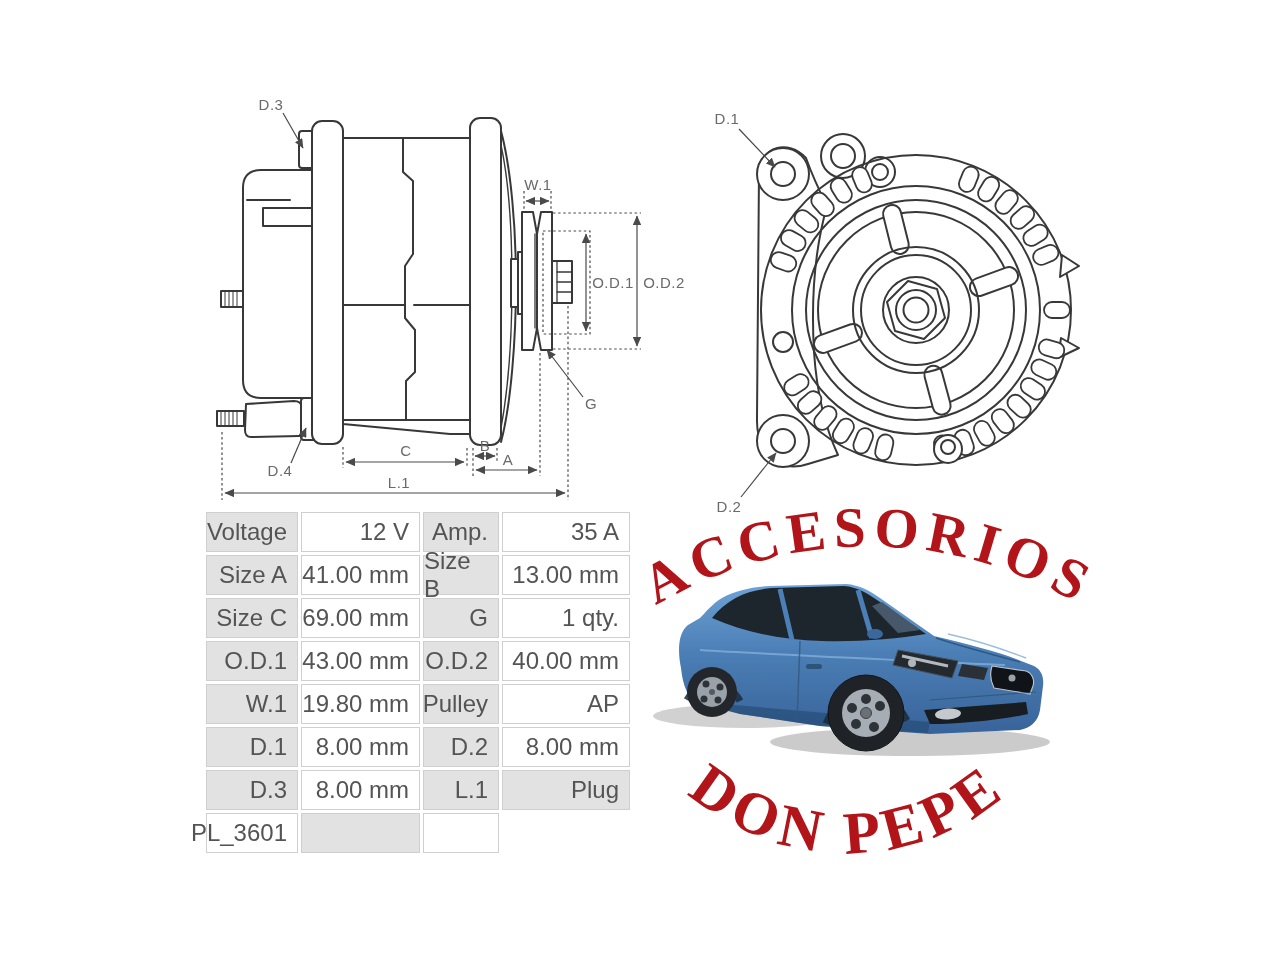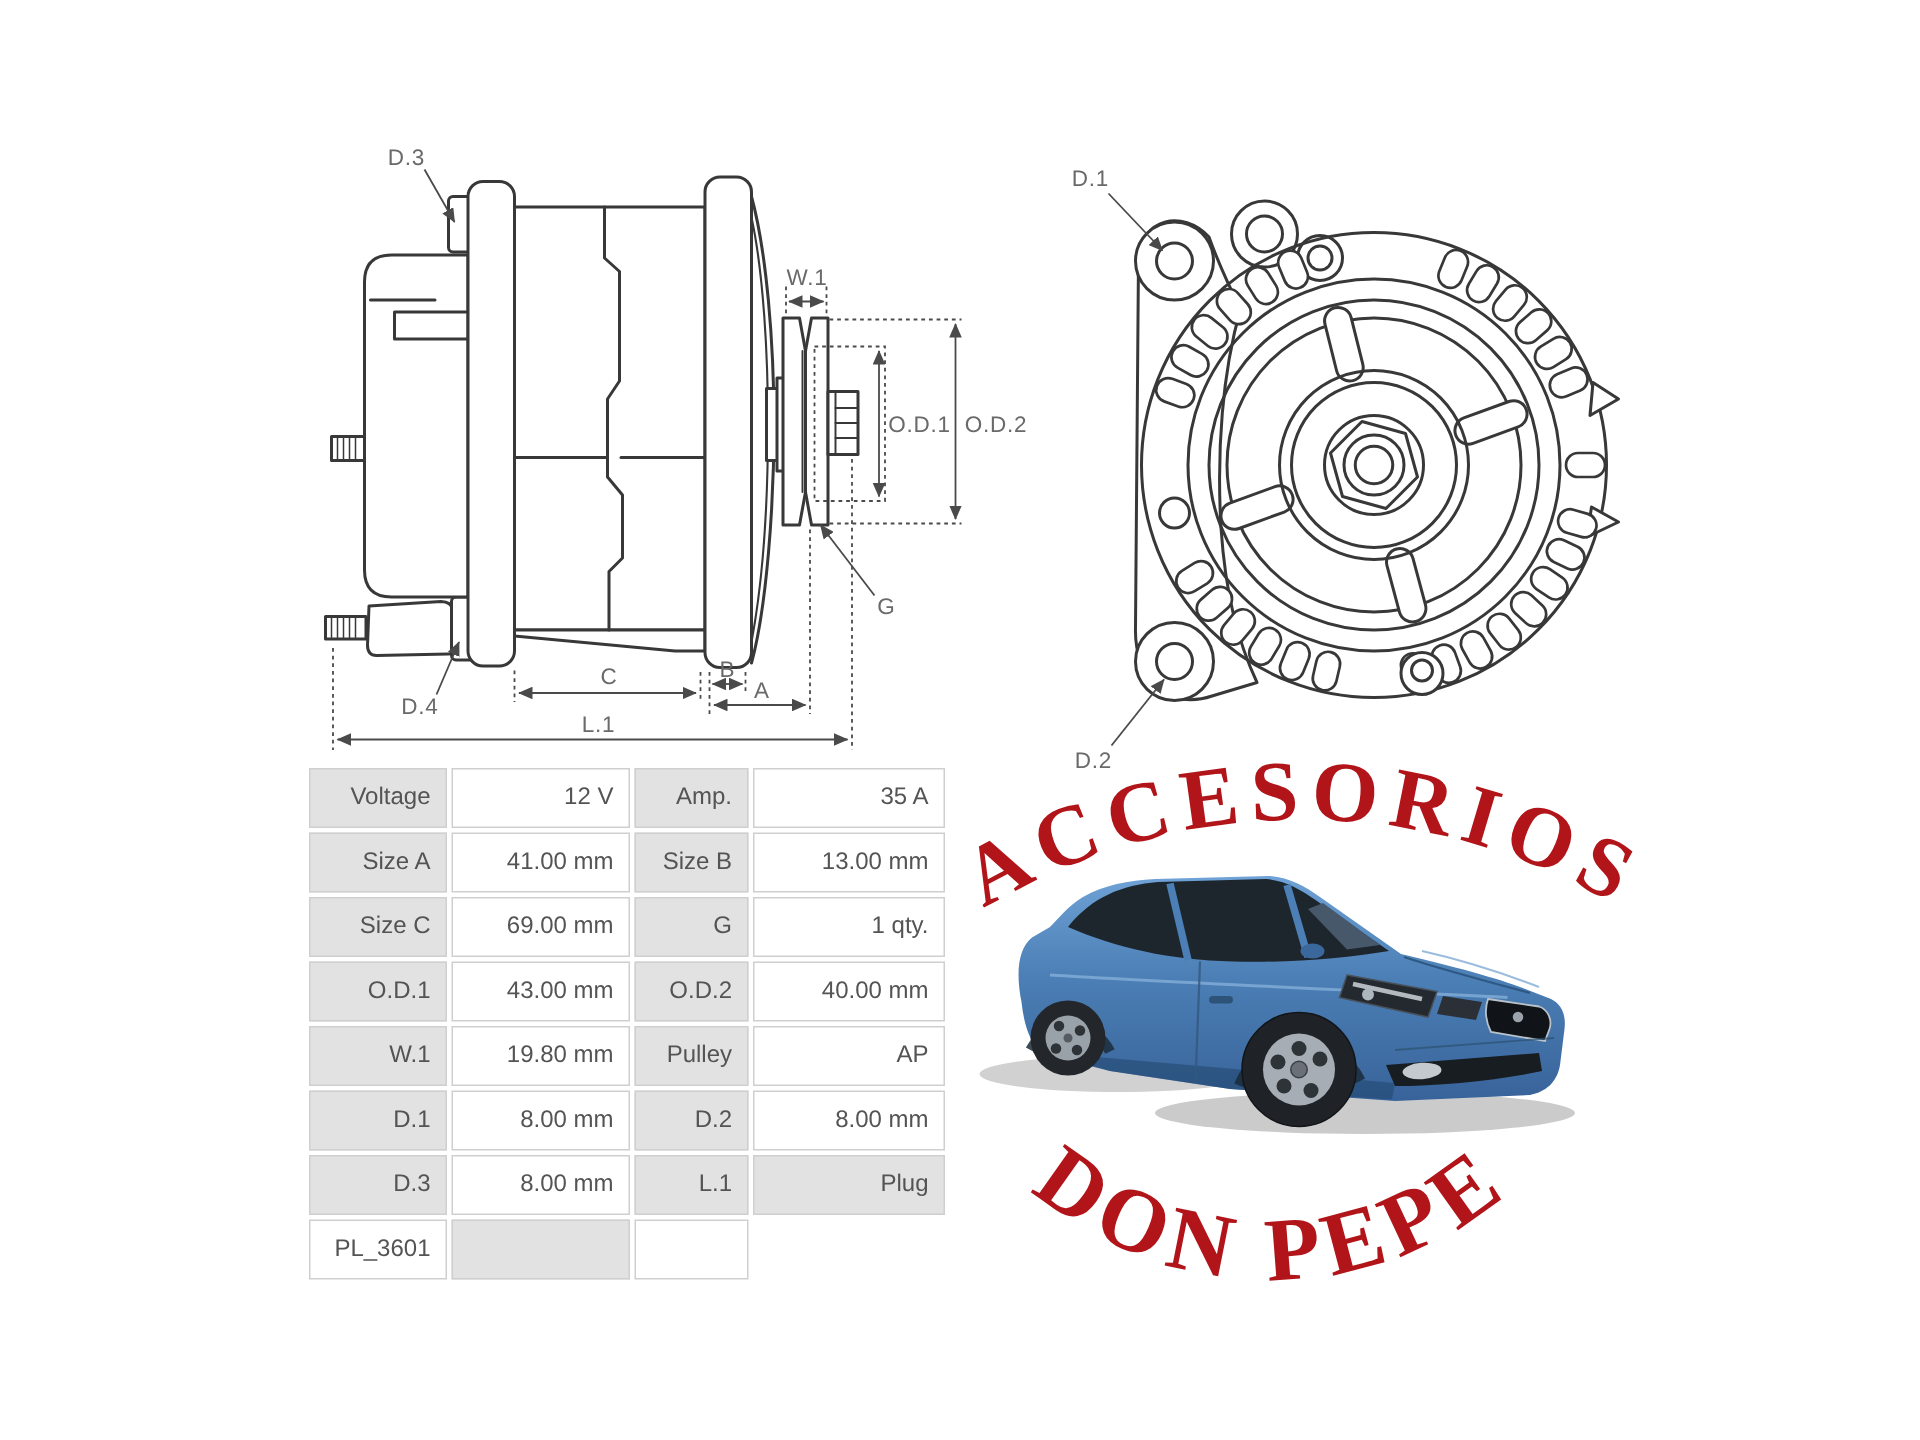--- a/index.html
+++ b/index.html
@@ -2,21 +2,21 @@
 <html><head>
 <meta charset="utf-8">
 <style>
   html,body{margin:0;padding:0;background:#fff;}
   #canvas{position:relative;width:1092px;height:960px;background:#fff;overflow:hidden;
           font-family:"Liberation Sans",sans-serif;}
   .abs{position:absolute;}
   
   .spec-table{position:absolute;left:206px;top:512px;display:grid;
     grid-template-columns:92px 119px 76px 128px;grid-auto-rows:40px;gap:3px;
-    font-size:16px;color:#545454;}
+    font-size:24px;color:#545454;}
   .cell{display:flex;align-items:center;justify-content:flex-end;
     padding-right:10px;border:1px solid #cfcfcf;box-sizing:border-box;}
   .lbl{background:#e2e2e2;}
   .val{background:#ffffff;}
   
   .dim{font-family:"Liberation Sans",sans-serif;font-size:15px;fill:#6a6a6a;
        letter-spacing:.5px;text-anchor:middle;}
   .dotted{stroke-dasharray:2.5 2.6;}
   
   .arc-text{font-family:"Liberation Serif",serif;font-weight:bold;fill:#b11419;}

